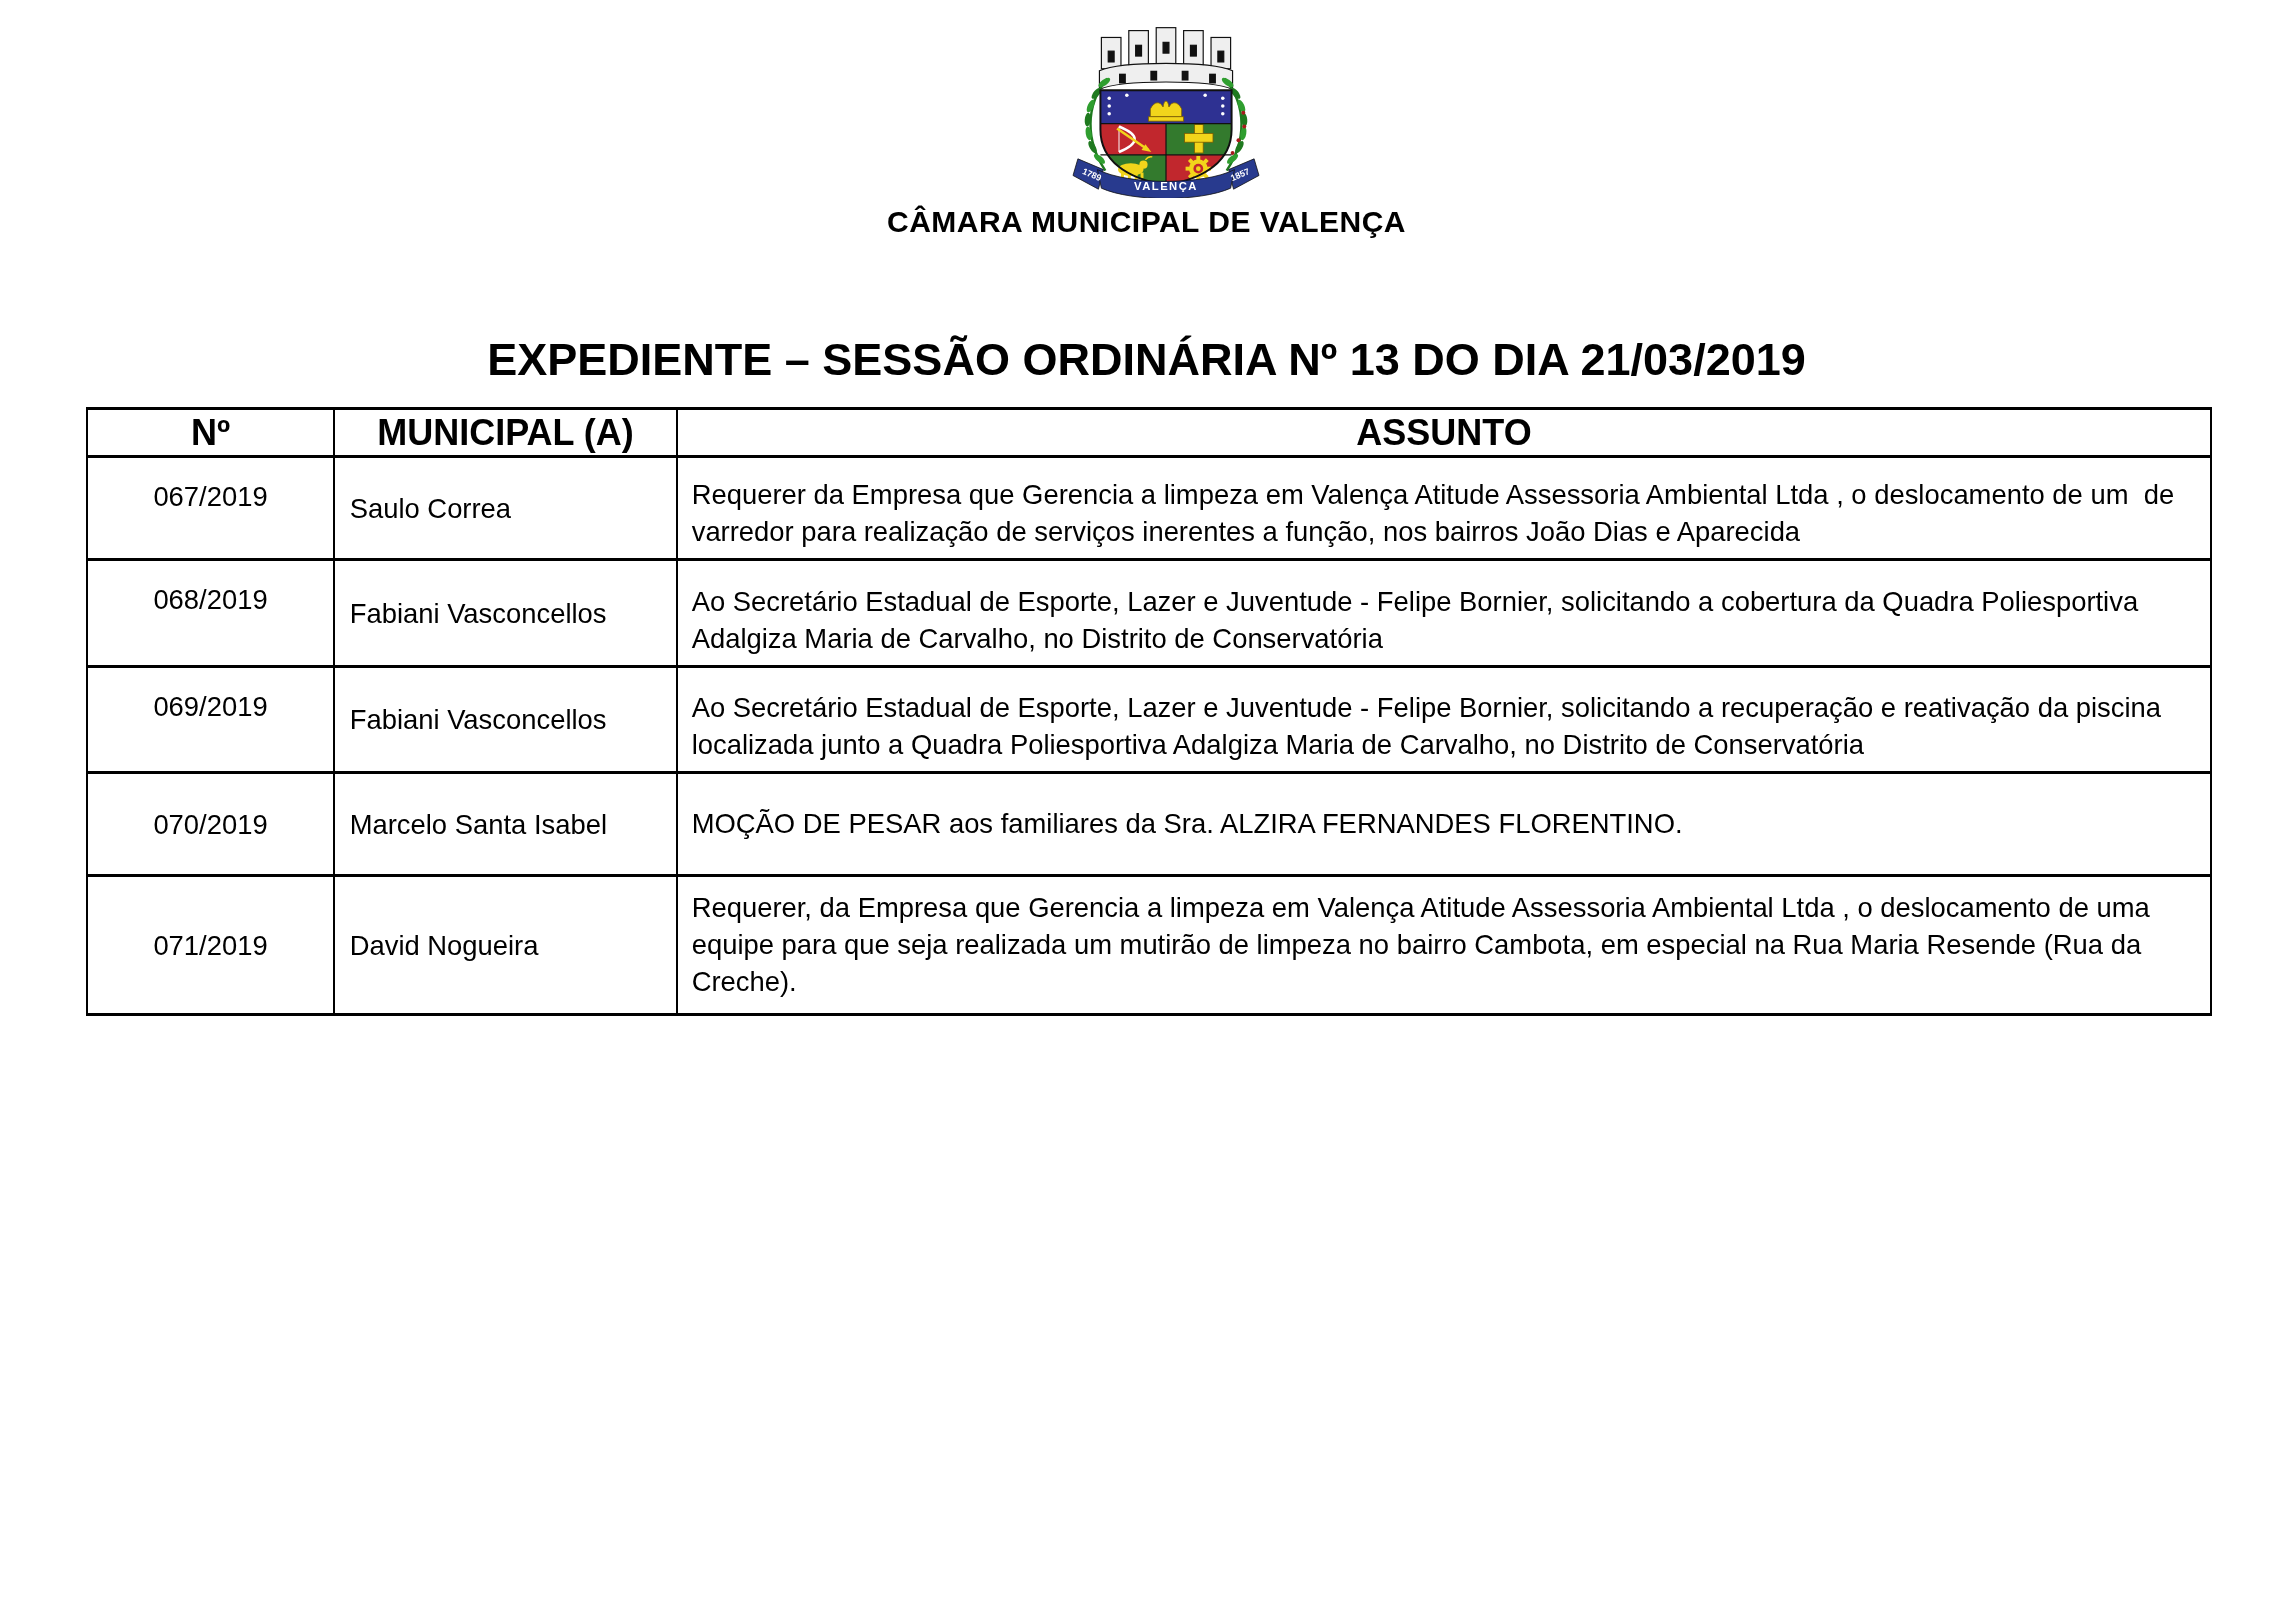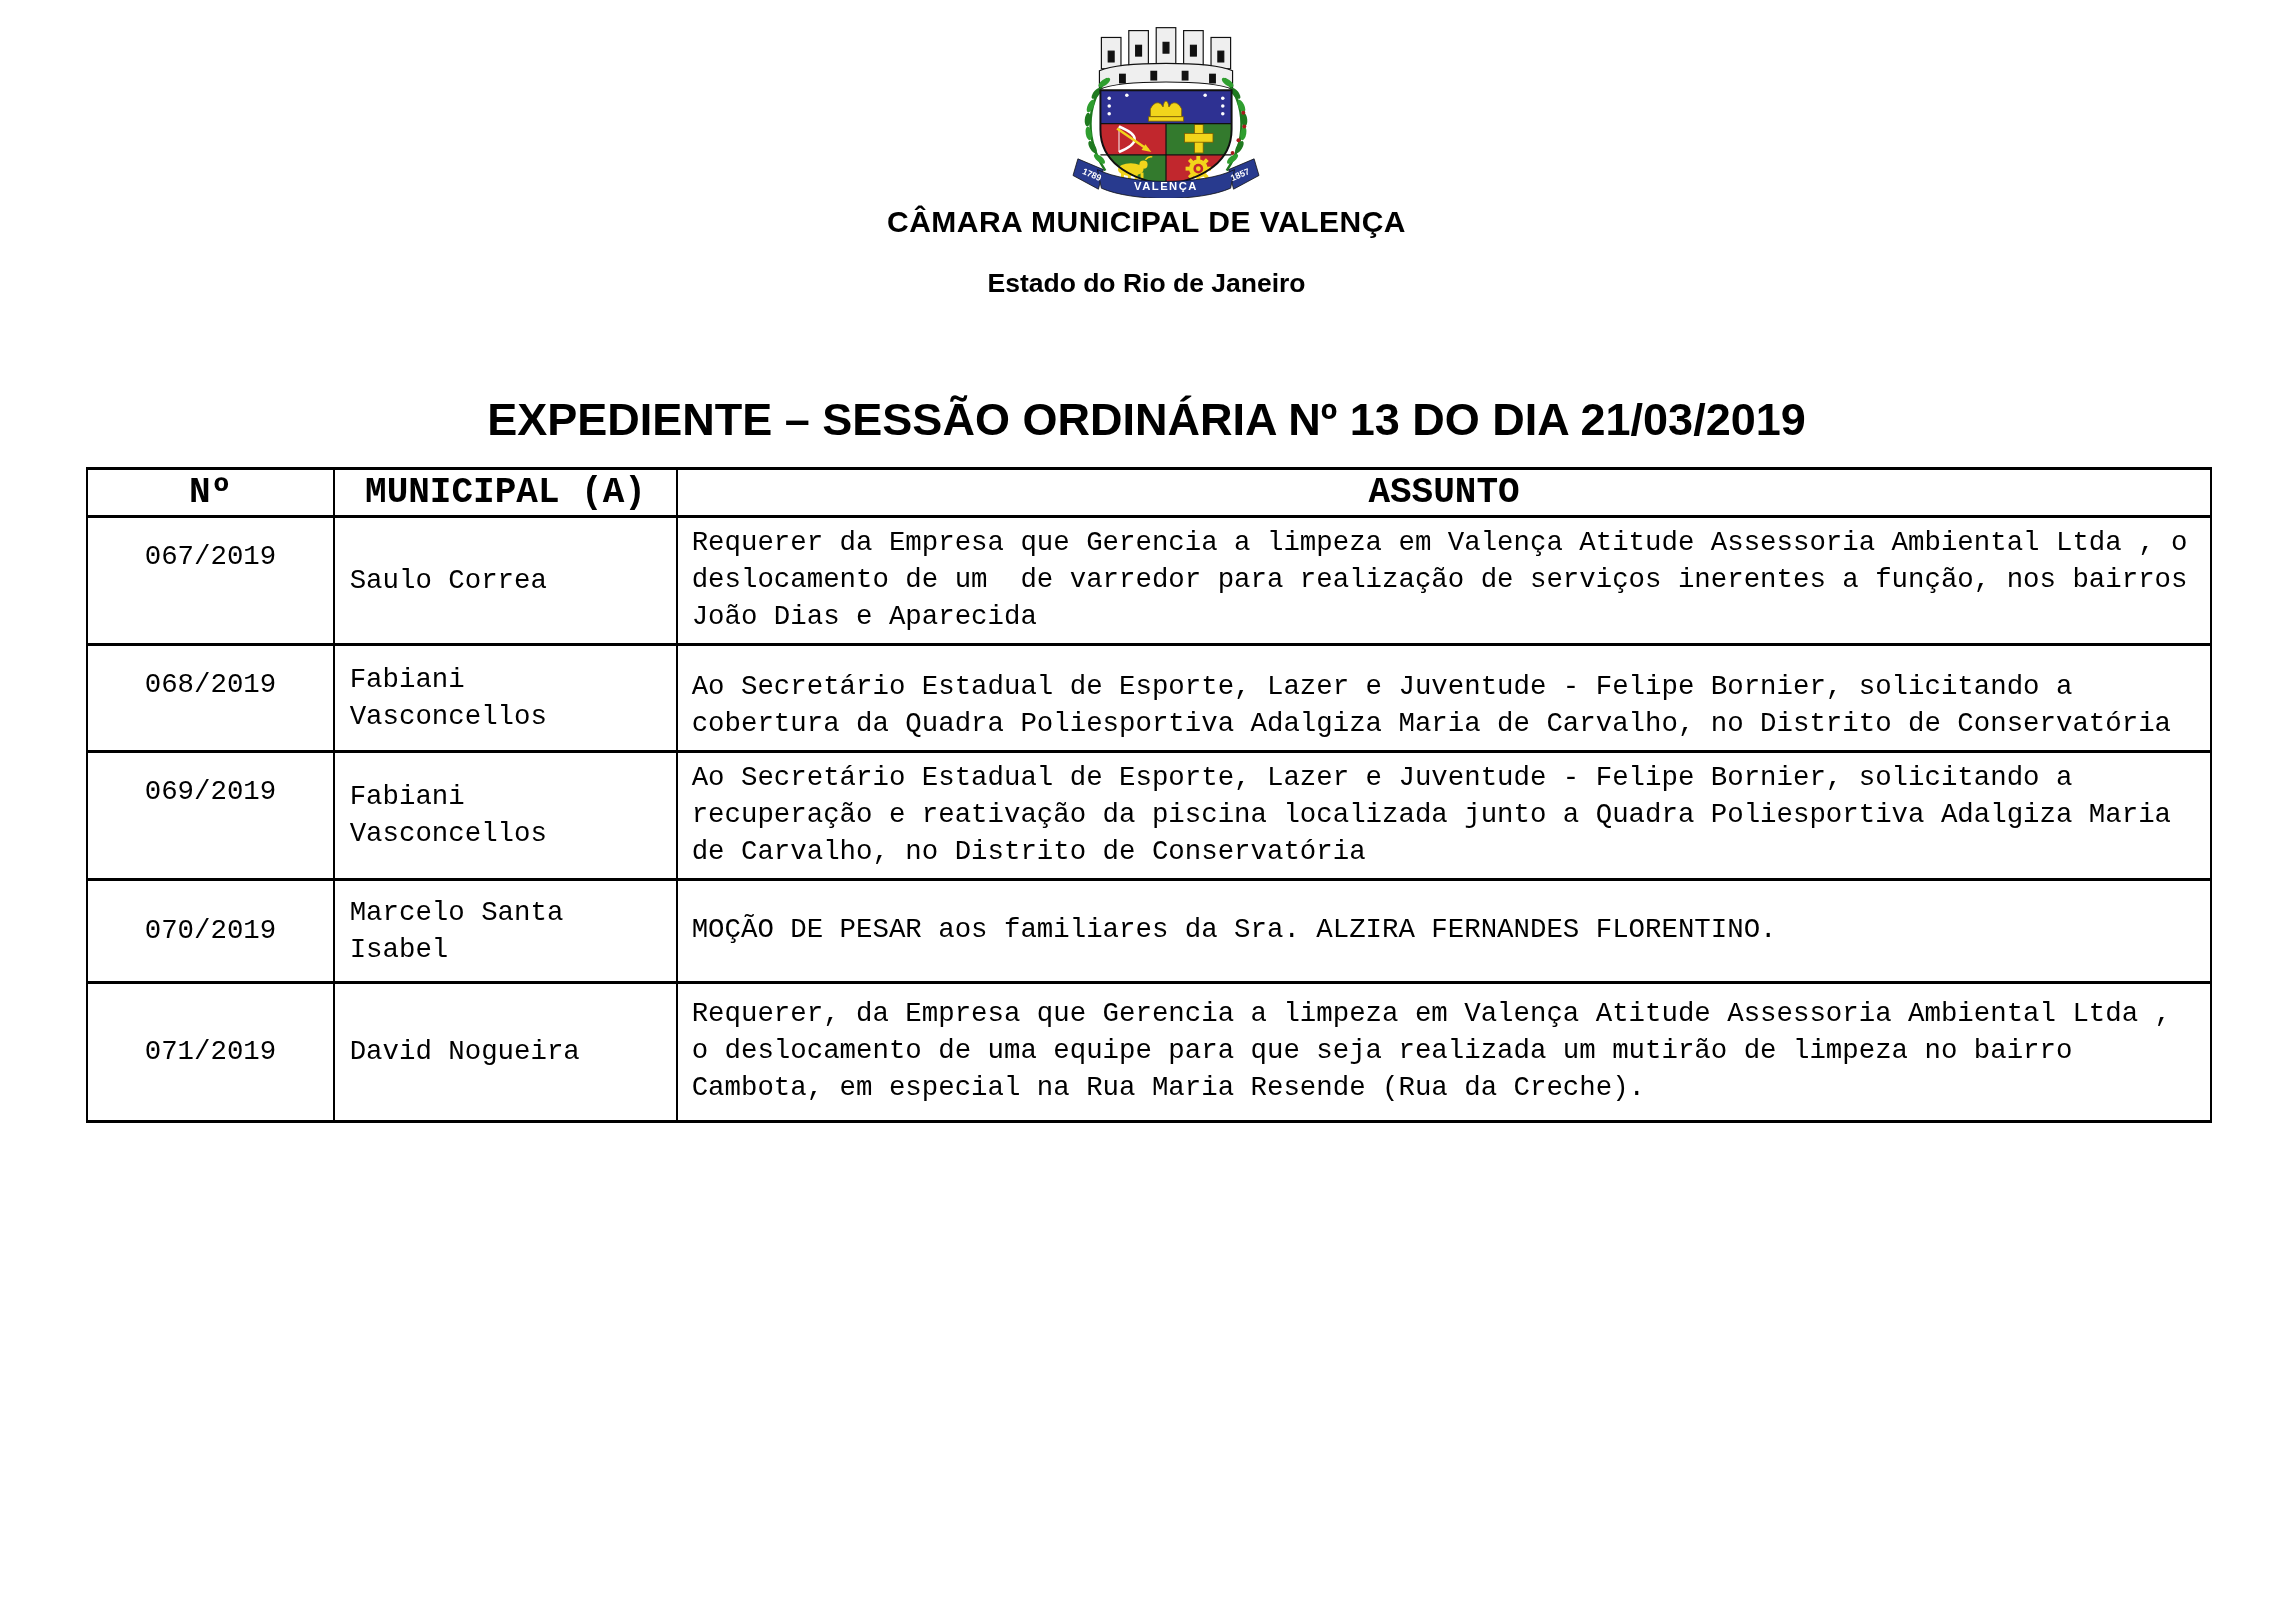--- a/index.html
+++ b/index.html
@@ -17,21 +17,20 @@
   .org-name  { margin-top: 5.9px;  font-size: 30px; font-weight: bold; letter-spacing: 0.5px; line-height: 35px; }
   .org-sub   { margin-top: 29px; font-size: 26.5px; font-weight: bold; line-height: 31px; }
   .doc-title { margin: 94px 0 0; font-size: 45px; font-weight: bold; text-align: center; line-height: 53px; }
   .section-title { margin: 78px 0 0; font-size: 38px; font-weight: bold; text-align: center; letter-spacing: 0.5px; line-height: 45px; }
 
   .req-table {
     border-collapse: collapse;
     table-layout: fixed;
     width: 2124px;
     margin: 21.6px 0 0 86px;
-    font-family: Liberation Mono, monospace;
   }
   .req-table th, .req-table td {
     border: 2.9px solid #000;
     border-top-width: 3.9px;
     border-bottom-width: 3.9px;
     overflow: hidden;
   }
   .req-table th {
     font-size: 36px; font-weight: bold;
     text-align: center; vertical-align: middle;
@@ -181,21 +180,20 @@
         <path d="M30,161 C62,177 138,177 170,161 L166,180 C134,194 66,194 34,180 Z" fill="#283a8e"></path>
       </g>
       <g fill="#ffffff" stroke="none">
         <text x="14" y="165" font-size="9" transform="rotate(23 14 165)">1789</text>
         <text x="100" y="182" font-size="11.5" text-anchor="middle" letter-spacing="1.5">VALENÇA</text>
         <text x="186" y="165" font-size="9" text-anchor="end" transform="rotate(-23 186 165)">1857</text>
       </g>
     </svg>
 
     <div class="org-name">CÂMARA MUNICIPAL DE VALENÇA</div>
-    <div class="org-sub">Estado do Rio de Janeiro</div>
   </div>
 
   <h1 class="doc-title">EXPEDIENTE – SESSÃO ORDINÁRIA Nº 13 DO DIA 21/03/2019</h1>
 
 
   <table class="req-table">
     <colgroup>
       <col style="width:247px">
       <col style="width:343px">
       <col style="width:1534px">

